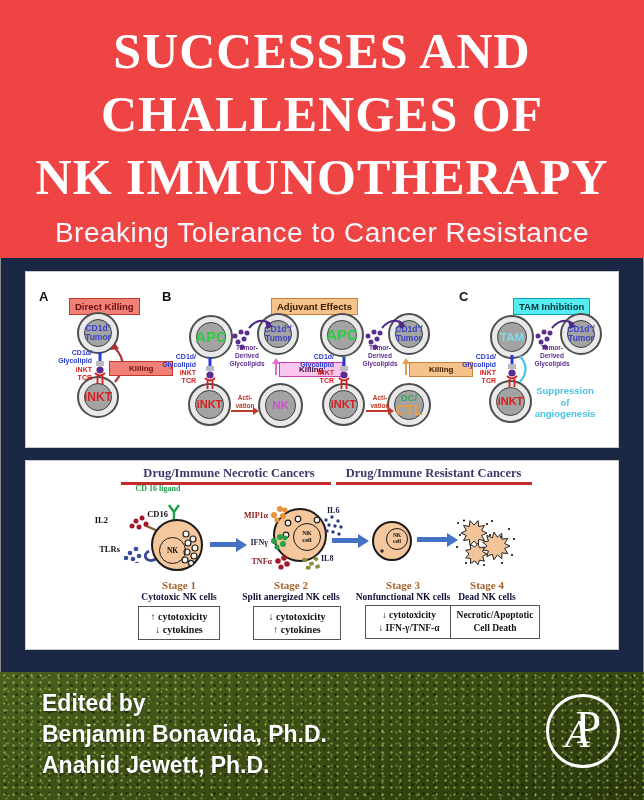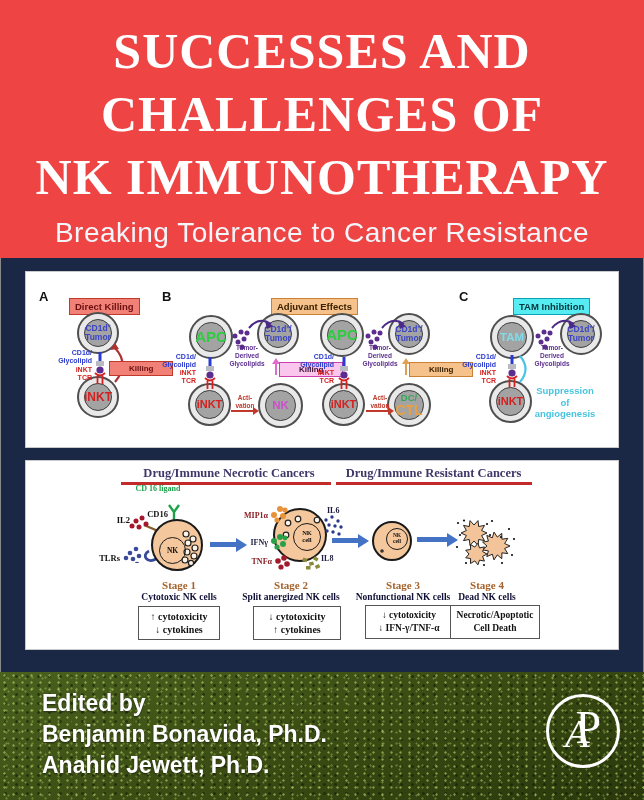--- a/index.html
+++ b/index.html
@@ -306,22 +306,22 @@
 
   <div class="panel panel2">
 
     <div class="dheader" style="left:78px;top:5px;width:250px;">Drug/Immune Necrotic Cancers</div>
     <div class="redline" style="left:95px;top:21px;width:210px;"></div>
     <div class="dheader" style="left:285px;top:5px;width:245px;font-family:Liberation Serif, serif;">Drug/Immune Resistant Cancers</div>
     <div class="redline" style="left:310px;top:21px;width:196px;"></div>
 
     <div class="cytolbl" style="left:100px;top:23px;width:64px;text-align:center;color:#1fa14a;">CD 16 ligand</div>
     <div class="cytolbl" style="left:108px;top:49px;width:34px;text-align:right;color:#111;font-size:8.5px;">CD16</div>
-    <div class="cytolbl" style="left:80px;top:55px;width:24px;text-align:right;color:#111;font-size:8.5px;">IL2</div>
-    <div class="cytolbl" style="left:64px;top:84px;width:30px;text-align:right;color:#111;font-size:8.5px;margin-top:9px;">TLRs</div>
+    <div class="cytolbl" style="left:58px;top:55px;width:24px;text-align:right;color:#111;font-size:8.5px;">IL2</div>
+    <div class="cytolbl" style="left:64px;top:84px;width:30px;text-align:right;color:#111;font-size:8.5px;">TLRs</div>
     <svg class="abs" style="left:60px;top:22px;" width="120" height="80">
       <path d="M88 38 V29 M88 29 L83 22 M88 29 L93 22" fill="none" stroke="#1fa14a" stroke-width="2.4"></path>
       <path d="M84 40 L89 47 L94 40 M89 47 V55" fill="none" stroke="#151515" stroke-width="2.4"></path>
       <path d="M72 48 L58 42" stroke="#8a5a2a" stroke-width="2.4"></path>
       <g fill="#a5182a">
           <circle cx="50" cy="38" r="2.5"></circle>
           <circle cx="56" cy="35" r="2.5"></circle>
           <circle cx="53" cy="44" r="2.5"></circle>
           <circle cx="60" cy="41" r="2.5"></circle>
           <circle cx="46" cy="43" r="2.5"></circle>

